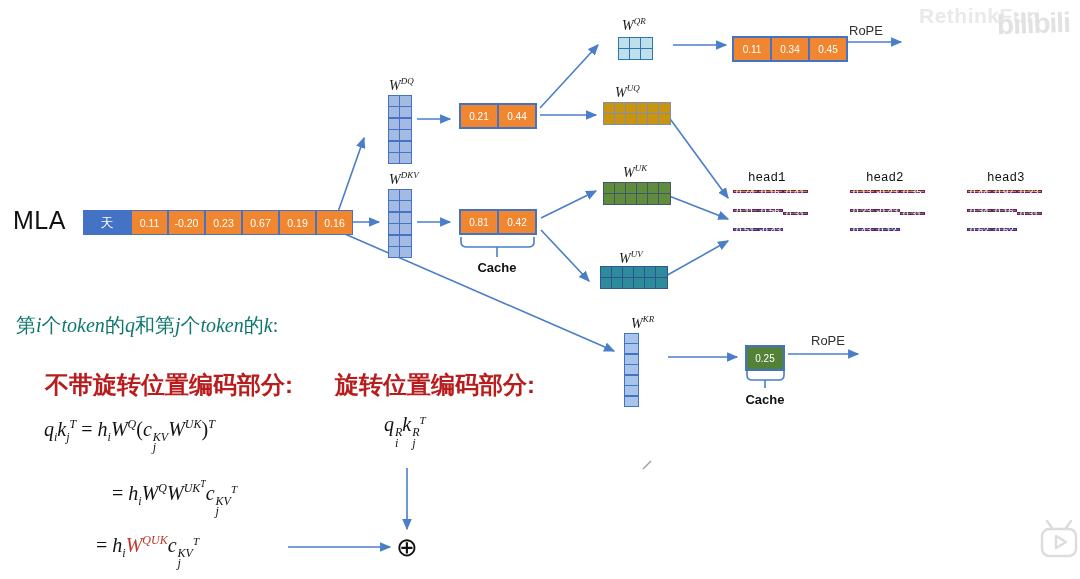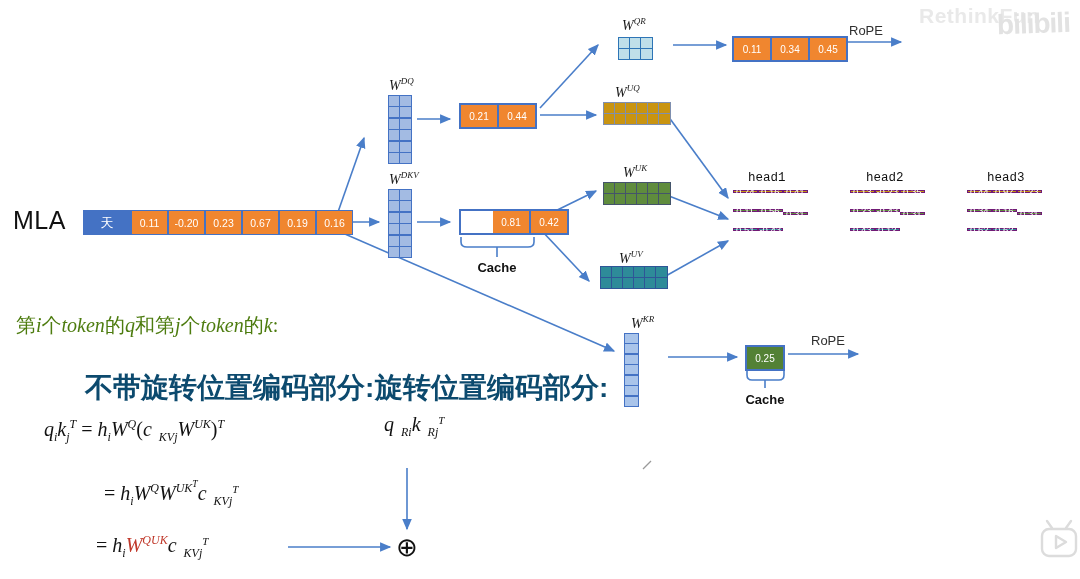--- a/index.html
+++ b/index.html
@@ -33,42 +33,42 @@
   #wqr{left:618px;top:37px;}   #wuq{left:603px;top:102px;}
   #wuk{left:603px;top:182px;}  #wuv{left:600px;top:266px;}
   #wkr{left:624px;top:333px;}
 
   
   .vbox{display:flex;border:2px solid #4472C4;}
   .vbox .v{width:36px;height:22px;background:#F0862F;color:#fff;font-size:10px;
            display:flex;align-items:center;justify-content:center;border-left:2px solid #4472C4;}
   .vbox .v:first-child{border-left:none;}
   .vbox.green .v{background:#538135;}
-  #box-cq{left:459px;top:103px;}  #box-ckv{left:459px;top:209px;padding-left:32px;}
+  #box-cq{left:459px;top:103px;}  #box-ckv{left:459px;top:209px;}
   #box-qr{left:732px;top:36px;}   #box-kr{left:745px;top:345px;}
 
   
   .head{display:grid;grid-template-columns:repeat(3,25px);grid-auto-rows:19px;}
   .head .hc{border:1px solid #701a75;color:#fff;font-size:9.5px;display:flex;
             align-items:center;justify-content:center;margin:-0.5px 0 16px -0.5px;}
   .head .drop{transform:translateY(3px);}
   #head1{left:733px;top:190px;} #head2{left:850px;top:190px;} #head3{left:967px;top:190px;}
 
   
   .f{font-family:"Liberation Serif",serif;font-size:20px;color:#121212;white-space:nowrap;}
   .f .mi{font-style:italic;}
   .f .rm{font-style:normal;}
   .f sub{font-size:0.6em;font-style:italic;}
   .f sup{font-size:0.6em;font-style:italic;}
   .f sup sup{font-size:0.8em;font-style:italic;}
-  .f .stk{display:inline-flex;align-items:flex-start;
-          vertical-align:-0.45em;line-height:0.85;font-size:0.6em;margin-left:7px;}
+  .f .stk{display:inline-flex;flex-direction:column;align-items:flex-start;
+          vertical-align:-0.45em;line-height:0.85;font-size:0.6em;margin-left:1px;}
   .f .hi{vertical-align:0.65em;font-size:0.55em;}
-  .cn{font-size:20px;color:#4d7c0f;}
-  .cnb{font-weight:bold;font-size:28px;color:#0c4a6e;margin-left:40px;}
+  .cn{font-size:20px;color:#0f766e;}
+  .cnb{font-weight:bold;font-size:24px;color:#b91c1c;}
   .oplus{font-family:"Liberation Serif",serif;font-size:26px;color:#111;}
 
   
   .wm-brand{left:919px;top:4px;font-size:21px;font-weight:800;color:#E9E9E9;letter-spacing:.5px;}
   .wm-logo{left:997px;top:8px;font-size:28px;font-weight:800;color:#E2E2E2;
            transform:rotate(-2deg);letter-spacing:-1px;}
 </style>
 </head>
 <body>
 
@@ -276,21 +276,21 @@
       <div class="hc" style="background: rgb(46, 139, 153); grid-area: 3 / 2;">0.62</div>
     </div>
 
   <div class="abs f cn" style="left:16px;top:312px"><span class="rm">第</span><span class="mi">i</span><span class="rm">个</span><span class="mi">token</span><span class="rm">的</span><span class="mi">q</span><span class="rm">和第</span><span class="mi">j</span><span class="rm">个</span><span class="mi">token</span><span class="rm">的</span><span class="mi">k</span><span class="rm">:</span></div>
   <div class="abs cnb" style="left:45px;top:369px">不带旋转位置编码部分:</div>
   <div class="abs cnb" style="left:335px;top:369px">旋转位置编码部分:</div>
   <div class="abs f" style="left:44px;top:417px"><span class="mi">q<sub>i</sub></span><span class="mi">k<sub>j</sub><sup>T</sup></span><span class="rm"> = </span><span class="mi">h<sub>i</sub></span><span class="mi">W<sup>Q</sup></span><span class="rm">(</span><span class="mi">c<span class="stk">
           <span style="font-style: italic;">KV</span>
           <span style="font-style: italic;">j</span>
         </span></span><span class="mi">W<sup>UK</sup></span><span class="rm">)<sup>T</sup></span></div>
-  <div class="abs f" style="left:104px;top:478px"><span class="rm">= </span><span class="mi">h<sub>i</sub></span><span class="mi">W<sup>Q</sup></span><span class="mi">W<sup>UK<sup>T</sup></sup></span><span class="mi">c<span class="stk">
+  <div class="abs f" style="left:112px;top:478px"><span class="rm">= </span><span class="mi">h<sub>i</sub></span><span class="mi">W<sup>Q</sup></span><span class="mi">W<sup>UK<sup>T</sup></sup></span><span class="mi">c<span class="stk">
           <span style="font-style: italic;">KV</span>
           <span style="font-style: italic;">j</span>
         </span><sup class="hi">T</sup></span></div>
   <div class="abs f" style="left:96px;top:533px"><span class="rm">= </span><span class="mi">h<sub>i</sub></span><span class="mi" style="color: rgb(192, 57, 43);">W<sup>QUK</sup></span><span class="mi">c<span class="stk">
           <span style="font-style: italic;">KV</span>
           <span style="font-style: italic;">j</span>
         </span><sup class="hi">T</sup></span></div>
   <div class="abs f" style="left:384px;top:413px"><span class="mi">q<span class="stk">
           <span style="font-style: italic;">R</span>
           <span style="font-style: italic;">i</span>

